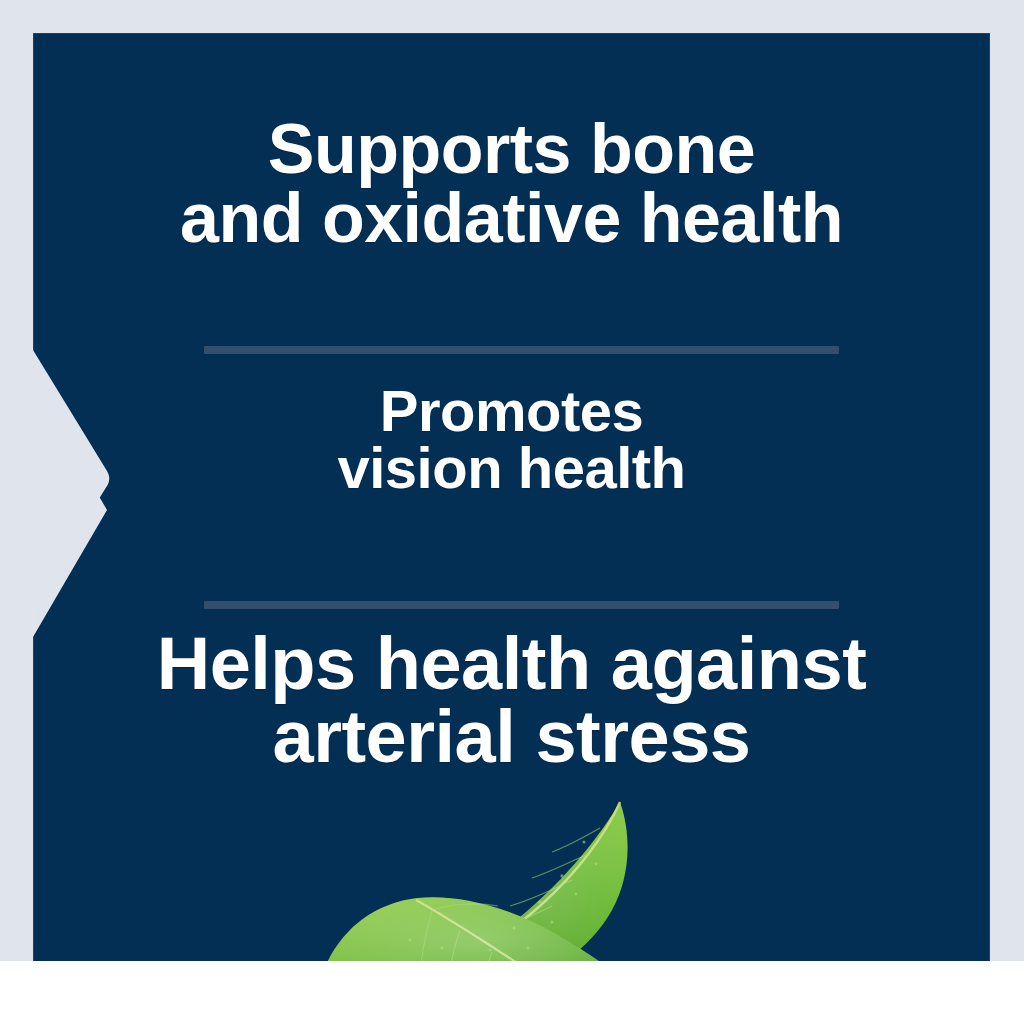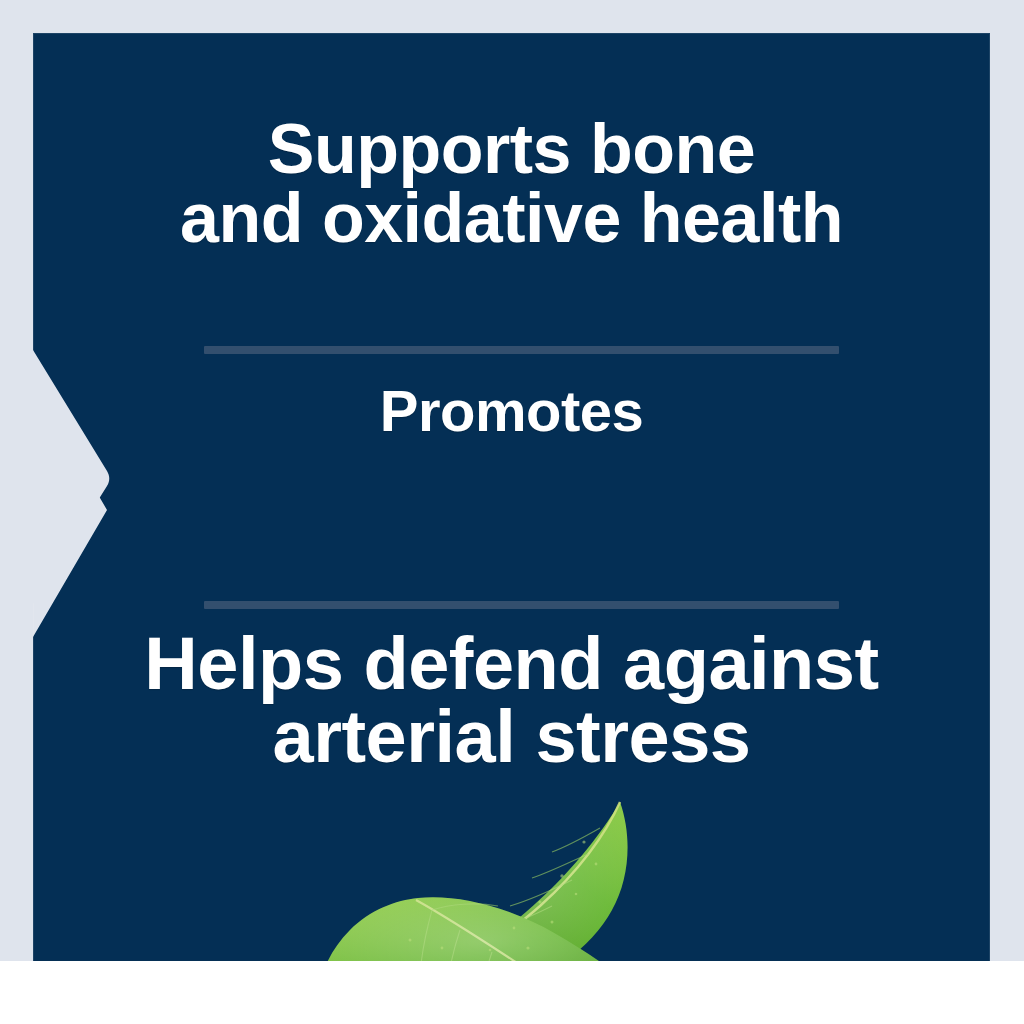--- a/index.html
+++ b/index.html
@@ -141,26 +141,27 @@
 
     <div class="claim" id="claim-1">
       <span class="ln">Supports bone</span>
       <span class="ln">and oxidative health</span>
     </div>
 
     <div class="divider" id="divider-1"></div>
 
     <div class="claim" id="claim-2">
       <span class="ln">Promotes</span>
+      <span class="ln">vision health</span>
     </div>
 
     <div class="divider" id="divider-2"></div>
 
     <div class="claim" id="claim-3">
-      <span class="ln">Helps defend against</span>
+      <span class="ln">Helps health against</span>
       <span class="ln">arterial stress</span>
     </div>
   </div>
 
   <div class="leaves">
     <svg width="460" height="234" viewBox="0 0 460 234" xmlns="http://www.w3.org/2000/svg">
       <defs>
         <linearGradient id="gUpper" x1="0" y1="1" x2="1" y2="0">
           <stop offset="0%" stop-color="#2f7d13"></stop>
           <stop offset="35%" stop-color="#4f9f1d"></stop>

